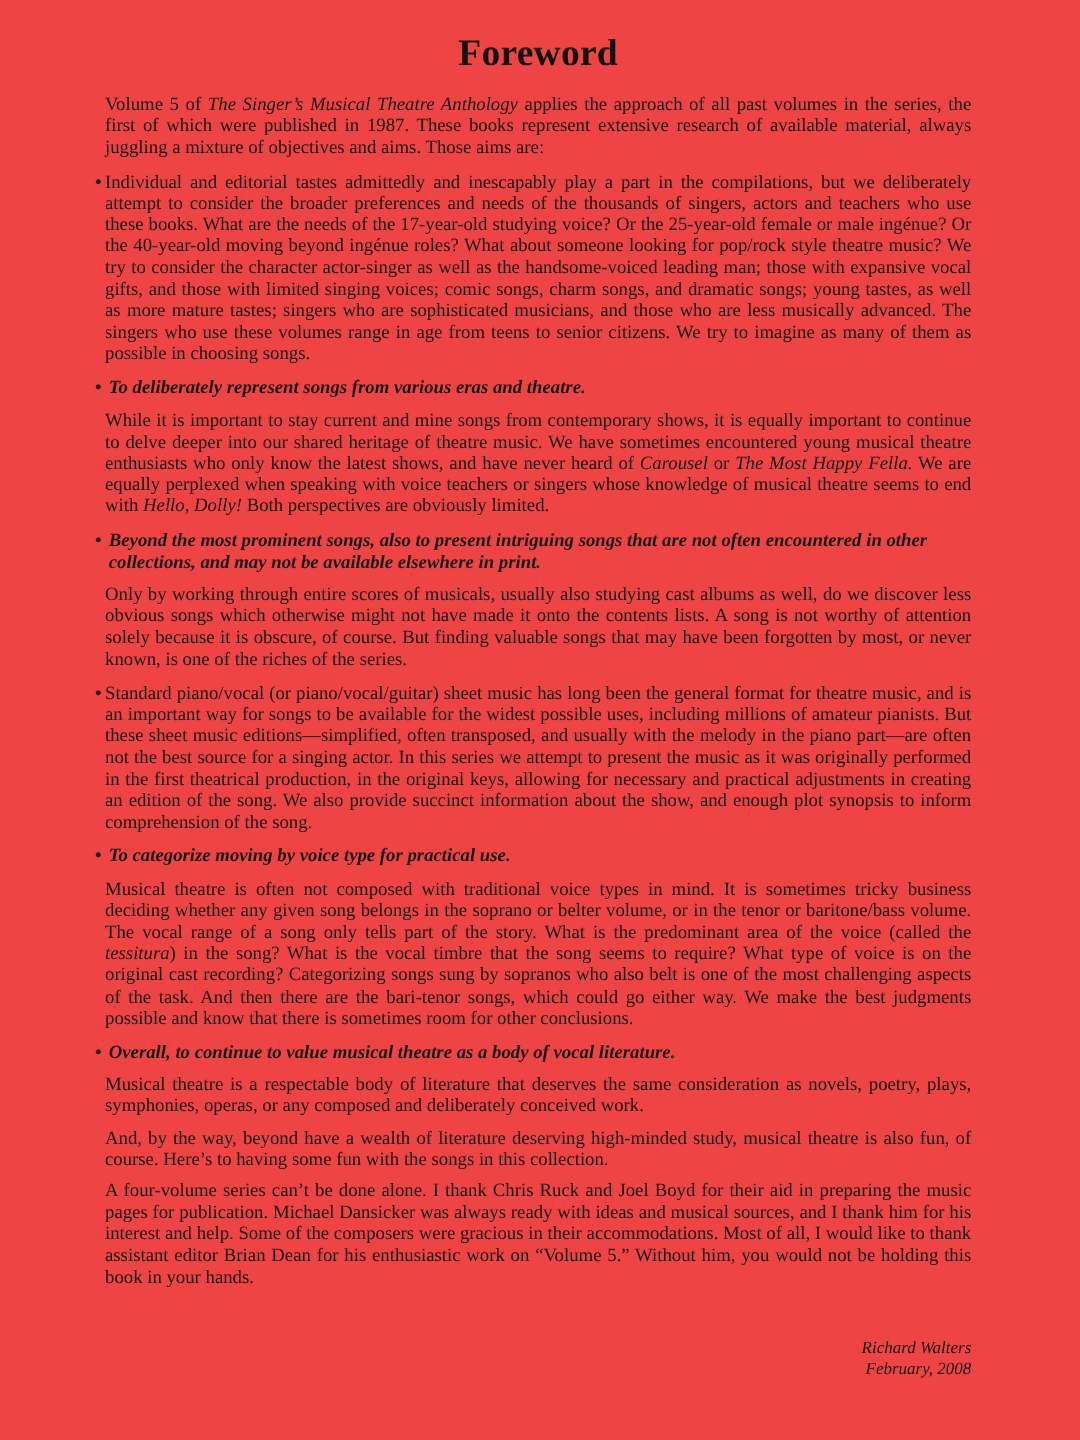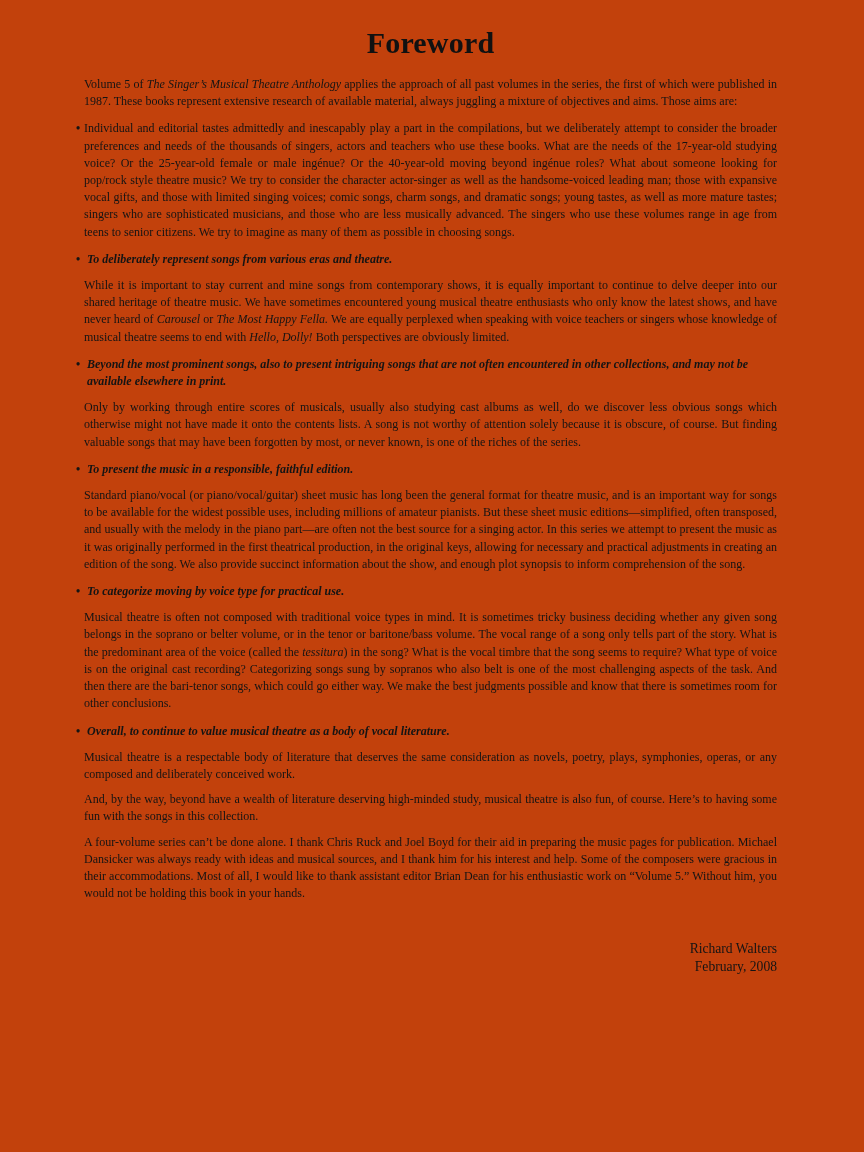--- a/index.html
+++ b/index.html
@@ -4,37 +4,37 @@
 <style>
   html, body {
     margin: 0;
     padding: 0;
     background: #ffffff;
   }
   .page {
     position: relative;
     width: 864px;
     height: 1152px;
-    background: #c2410c;
+    background: #ef4444;
     box-sizing: border-box;
     padding: 26px 87px 0 84px;
     font-family: "Liberation Serif", "DejaVu Serif", serif;
     color: #141414;
     overflow: hidden;
   }
   .page-title {
     text-align: center;
     font-size: 30px;
     font-weight: bold;
     letter-spacing: 0.2px;
     margin: 0 0 16px 0;
     color: #111111;
   }
   .content {
-    font-size: 12px;
+    font-size: 15px;
     line-height: 17.2px;
   }
   .paragraph {
     text-align: justify;
     margin: 0 0 8px 0;
   }
   .bullet {
     position: relative;
     font-weight: bold;
     font-style: italic;
@@ -46,37 +46,38 @@
     position: absolute;
     left: 0;
     top: 0;
     font-style: normal;
   }
   .signature {
     margin-top: 38px;
     text-align: right;
     font-size: 13.6px;
     line-height: 17.2px;
+    font-style: italic;
   }
 </style>
 </head>
 <body>
 
 <div class="page">
   <h1 class="page-title">Foreword</h1>
 
   <div class="content">
       <div class="paragraph"><span>Volume 5 of </span><i>The Singer’s Musical Theatre Anthology</i><span> applies the approach of all past volumes in the series, the first of which were published in 1987. These books represent extensive research of available material, always juggling a mixture of objectives and aims. Those aims are:</span></div>
       <div class="bullet"><span class="bullet-mark">•</span></div>
       <div class="paragraph"><span>Individual and editorial tastes admittedly and inescapably play a part in the compilations, but we deliberately attempt to consider the broader preferences and needs of the thousands of singers, actors and teachers who use these books. What are the needs of the 17-year-old studying voice? Or the 25-year-old female or male ingénue? Or the 40-year-old moving beyond ingénue roles? What about someone looking for pop/rock style theatre music? We try to consider the character actor-singer as well as the handsome-voiced leading man; those with expansive vocal gifts, and those with limited singing voices; comic songs, charm songs, and dramatic songs; young tastes, as well as more mature tastes; singers who are sophisticated musicians, and those who are less musically advanced. The singers who use these volumes range in age from teens to senior citizens. We try to imagine as many of them as possible in choosing songs.</span></div>
       <div class="bullet"><span class="bullet-mark">•</span><span>To deliberately represent songs from various eras and theatre.</span></div>
       <div class="paragraph"><span>While it is important to stay current and mine songs from contemporary shows, it is equally important to continue to delve deeper into our shared heritage of theatre music. We have sometimes encountered young musical theatre enthusiasts who only know the latest shows, and have never heard of </span><i>Carousel</i><span> or </span><i>The Most Happy Fella.</i><span> We are equally perplexed when speaking with voice teachers or singers whose knowledge of musical theatre seems to end with </span><i>Hello, Dolly!</i><span> Both perspectives are obviously limited.</span></div>
       <div class="bullet"><span class="bullet-mark">•</span><span>Beyond the most prominent songs, also to present intriguing songs that are not often encountered in other collections, and may not be available elsewhere in print.</span></div>
       <div class="paragraph"><span>Only by working through entire scores of musicals, usually also studying cast albums as well, do we discover less obvious songs which otherwise might not have made it onto the contents lists. A song is not worthy of attention solely because it is obscure, of course. But finding valuable songs that may have been forgotten by most, or never known, is one of the riches of the series.</span></div>
-      <div class="bullet"><span class="bullet-mark">•</span><span>To present the music in a responsible, faithful edition.</span></div>
+      <div class="bullet"><span class="bullet-mark">•</span></div>
       <div class="paragraph"><span>Standard piano/vocal (or piano/vocal/guitar) sheet music has long been the general format for theatre music, and is an important way for songs to be available for the widest possible uses, including millions of amateur pianists. But these sheet music editions—simplified, often transposed, and usually with the melody in the piano part—are often not the best source for a singing actor. In this series we attempt to present the music as it was originally performed in the first theatrical production, in the original keys, allowing for necessary and practical adjustments in creating an edition of the song. We also provide succinct information about the show, and enough plot synopsis to inform comprehension of the song.</span></div>
       <div class="bullet"><span class="bullet-mark">•</span><span>To categorize moving by voice type for practical use.</span></div>
       <div class="paragraph"><span>Musical theatre is often not composed with traditional voice types in mind. It is sometimes tricky business deciding whether any given song belongs in the soprano or belter volume, or in the tenor or baritone/bass volume. The vocal range of a song only tells part of the story. What is the predominant area of the voice (called the </span><i>tessitura</i><span>) in the song? What is the vocal timbre that the song seems to require? What type of voice is on the original cast recording? Categorizing songs sung by sopranos who also belt is one of the most challenging aspects of the task. And then there are the bari-tenor songs, which could go either way. We make the best judgments possible and know that there is sometimes room for other conclusions.</span></div>
       <div class="bullet"><span class="bullet-mark">•</span><span>Overall, to continue to value musical theatre as a body of vocal  literature.</span></div>
       <div class="paragraph"><span>Musical theatre is a respectable body of literature that deserves the same consideration as novels, poetry, plays, symphonies, operas, or any composed and deliberately conceived work.</span></div>
       <div class="paragraph"><span>And, by the way, beyond have a wealth of literature deserving high-minded study, musical theatre is also fun, of course. Here’s to having some fun with the songs in this collection.</span></div>
       <div class="paragraph"><span>A four-volume series can’t be done alone. I thank Chris Ruck and Joel Boyd for their aid in preparing the music pages for publication. Michael Dansicker was always ready with ideas and musical sources, and I thank him for his interest and help. Some of the composers were gracious in their accommodations. Most of all, I would like to thank assistant editor Brian Dean for his enthusiastic work on “Volume 5.” Without him, you would not be holding this book in your hands.</span></div>
     </div>
 
   <div class="signature">

